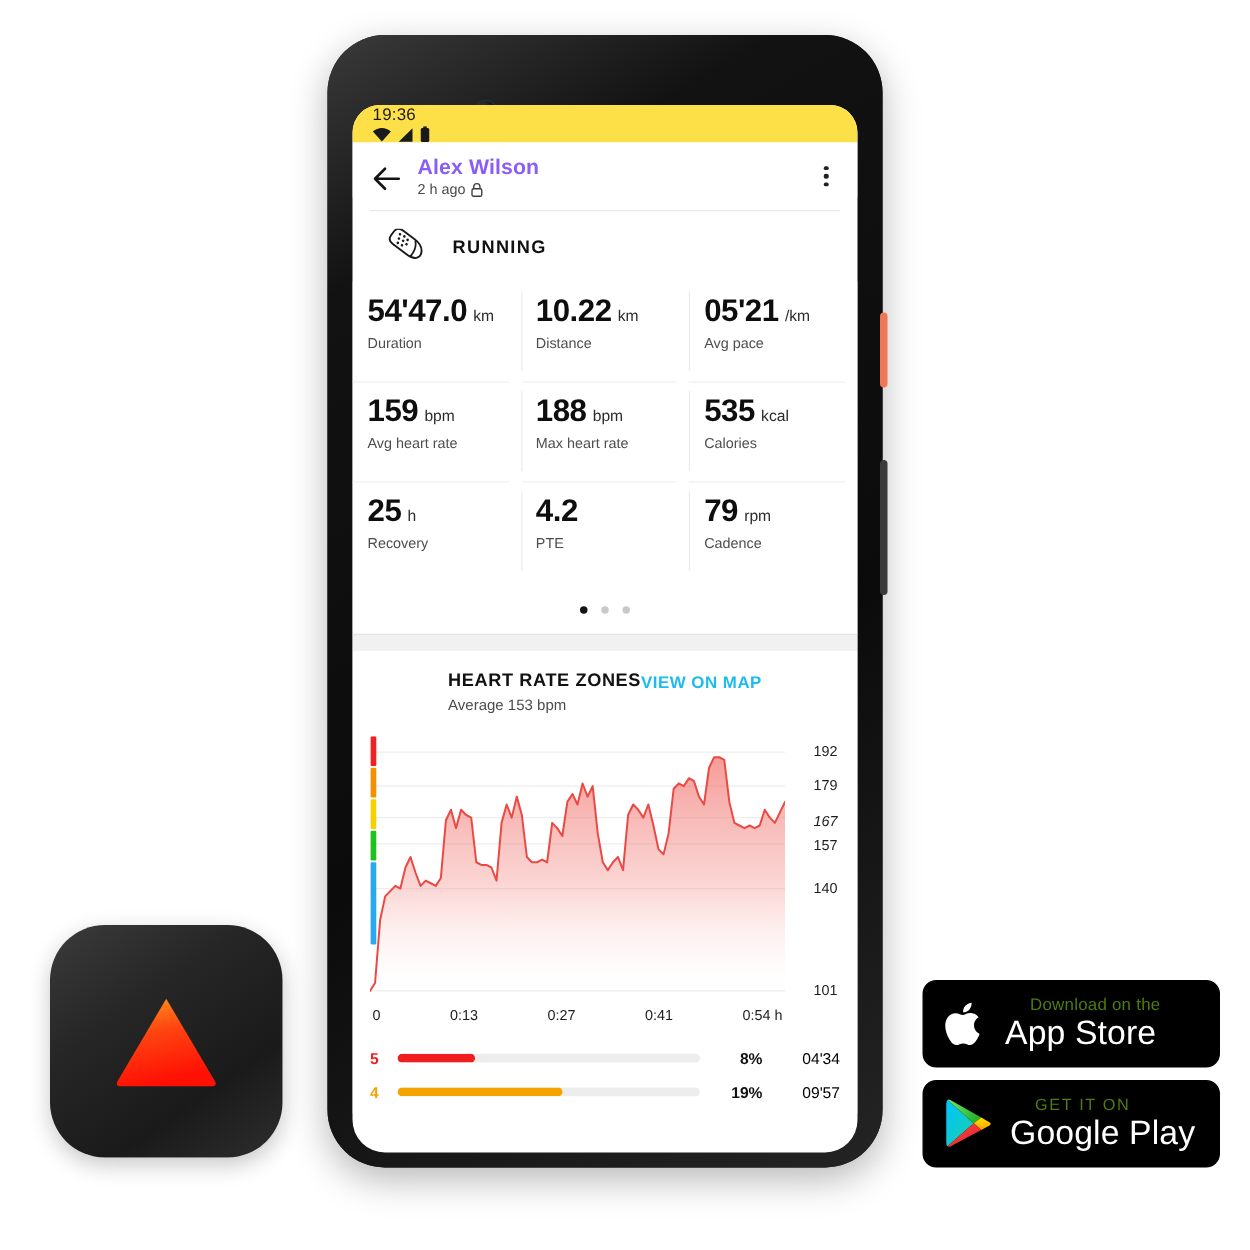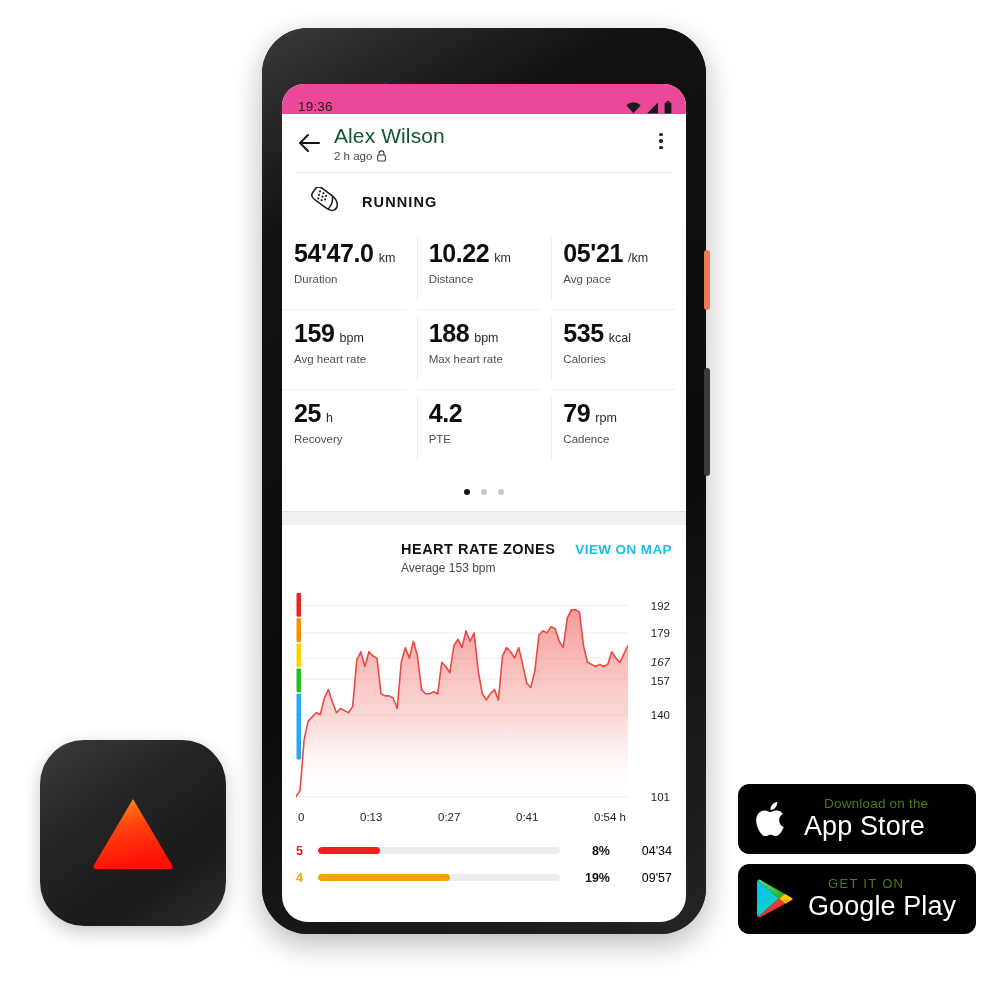--- a/index.html
+++ b/index.html
@@ -75,24 +75,25 @@
     width: 6px;
     height: 108px;
     border-radius: 3px;
     background: #3a3a3a;
   }
 
   
   #status-bar {
     height: 30px;
     display: flex;
-    align-items: flex-end;
+    align-items: flex-start;
     justify-content: space-between;
     padding: 0 14px 0 16px;
-    background: #ec4899;
+    background: #fde047;
+    flex-direction: column;
   }
   #status-time {
     font-size: 13.5px;
     font-weight: 500;
     color: #1a1a1a;
     letter-spacing: .2px;
   }
   #status-icons { display: flex; align-items: center; gap: 5px; }
 
   
@@ -103,23 +104,23 @@
     background: #fff;
   }
   #back-arrow {
     width: 26px; height: 26px;
     flex: 0 0 26px;
     margin-top: 6px;
     cursor: pointer;
   }
   #app-bar-titles { flex: 1; margin-left: 12px; }
   #user-name {
-    font-size: 21px;
-    font-weight: 400;
-    color: #14532d;
+    font-size: 17px;
+    font-weight: 700;
+    color: #8b5cf6;
     letter-spacing: .1px;
   }
   #subtitle-row {
     display: flex; align-items: center; gap: 4px;
     margin-top: 2px;
   }
   #time-ago { font-size: 11.5px; color: #4a4a4a; }
   #overflow-menu {
     width: 22px; height: 26px;
     display: flex; flex-direction: column;
@@ -197,21 +198,21 @@
     padding: 20px 0 16px 0;
     background: #fff;
   }
   #page-dots .dot { width: 6px; height: 6px; border-radius: 50%; background: #c9c9c9; cursor: pointer; }
   #page-dots .dot.active { background: #141414; }
 
   #section-gap { height: 14px; background: #f1f1f1; border-top: 1px solid #e4e4e4; }
 
   
   #hr-section { background: #fff; padding: 16px 14px 0 14px; }
-  #hr-header { display: flex; align-items: flex-start; justify-content: flex-end; gap: 20px; }
+  #hr-header { display: flex; align-items: flex-start; justify-content: center; }
   #hr-title {
     font-size: 14.5px; font-weight: 700; letter-spacing: .5px; color: #111;
   }
   #hr-subtitle { font-size: 12px; color: #4b4b4b; margin-top: 4px; }
   #view-on-map {
     font-size: 13.5px; font-weight: 700; letter-spacing: .4px;
     color: #1ebbed; cursor: pointer; white-space: nowrap; margin-top: 1px;
   }
 
   

